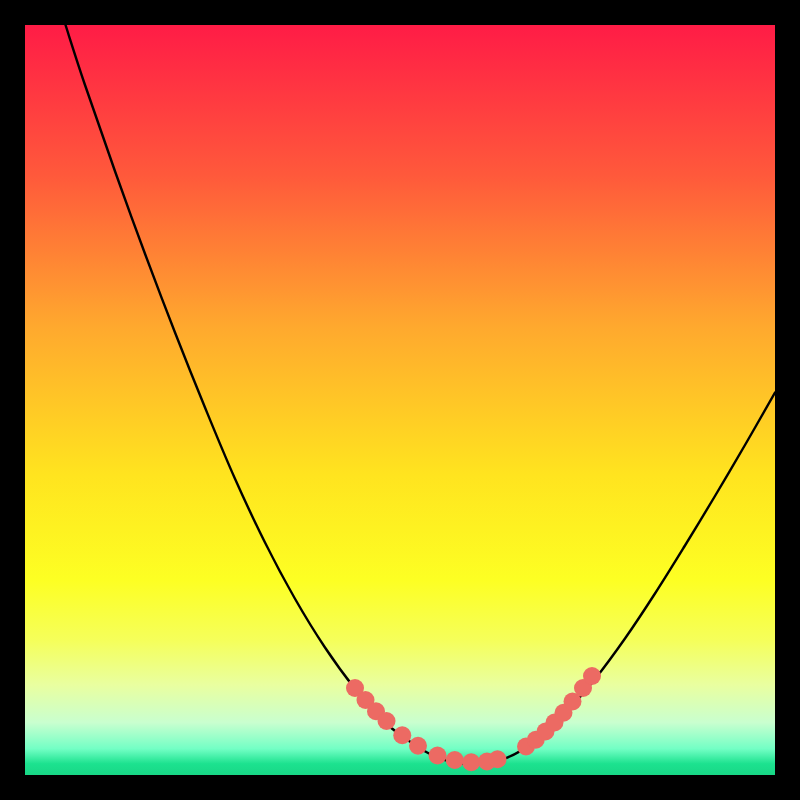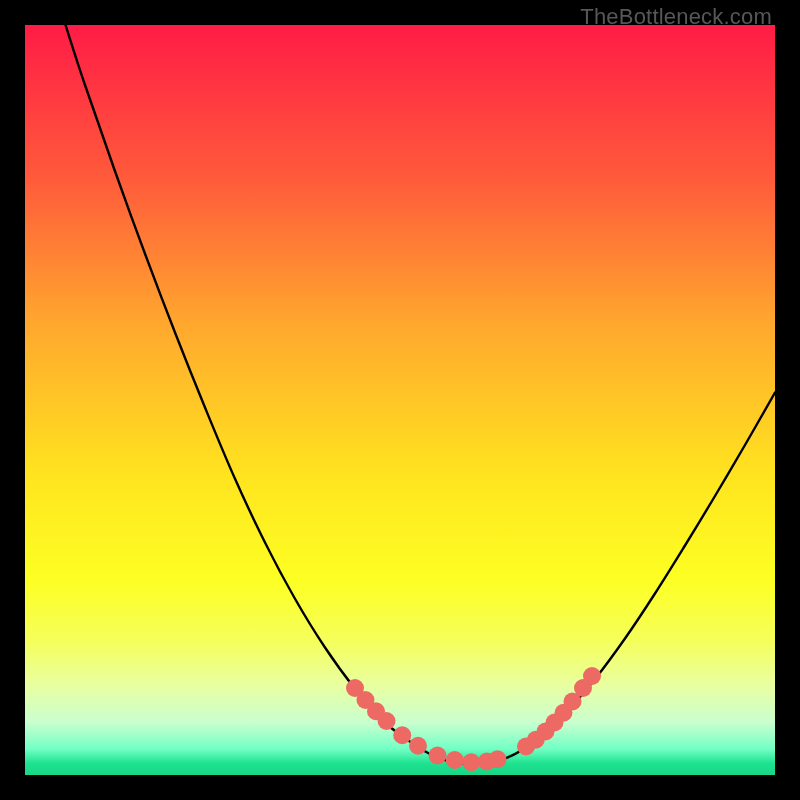--- a/index.html
+++ b/index.html
@@ -76,14 +76,13 @@
           <circle cx="510.74999999999994" cy="714.75" r="9" fill="#ec6a63"></circle>
           <circle cx="520.5" cy="706.5" r="9" fill="#ec6a63"></circle>
           <circle cx="529.5" cy="697.5" r="9" fill="#ec6a63"></circle>
           <circle cx="538.5" cy="687.75" r="9" fill="#ec6a63"></circle>
           <circle cx="547.5" cy="676.5" r="9" fill="#ec6a63"></circle>
           <circle cx="558.0000000000001" cy="663" r="9" fill="#ec6a63"></circle>
           <circle cx="566.9999999999999" cy="651" r="9" fill="#ec6a63"></circle>
         </g>
     </svg>
   </div>
-  <div class="watermark">TheBottleneck.com</div>
 </div>
 
 </body></html>

